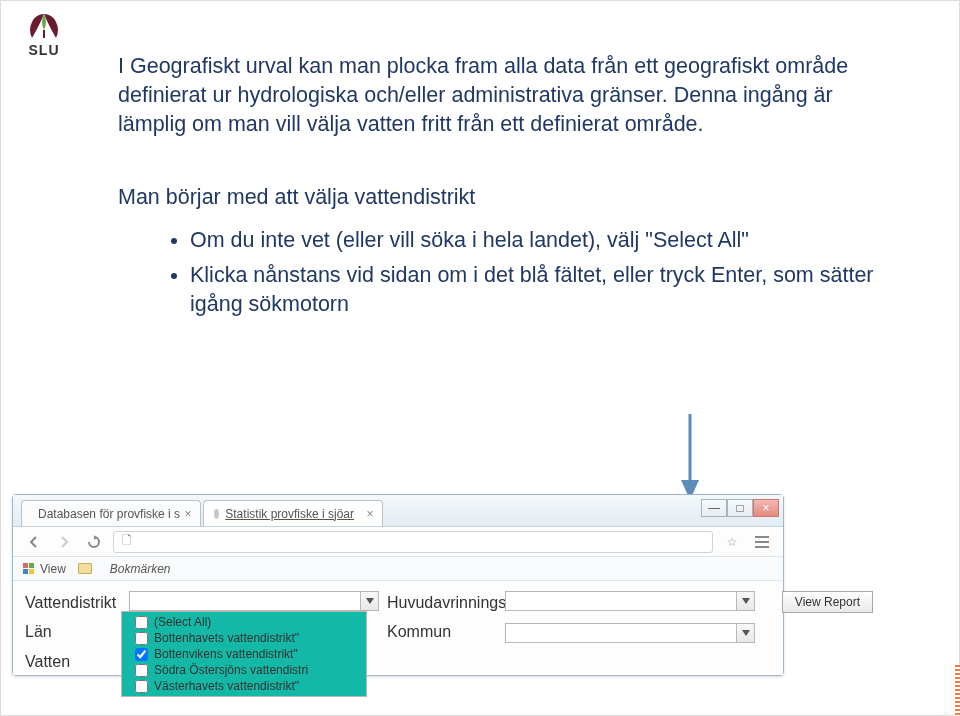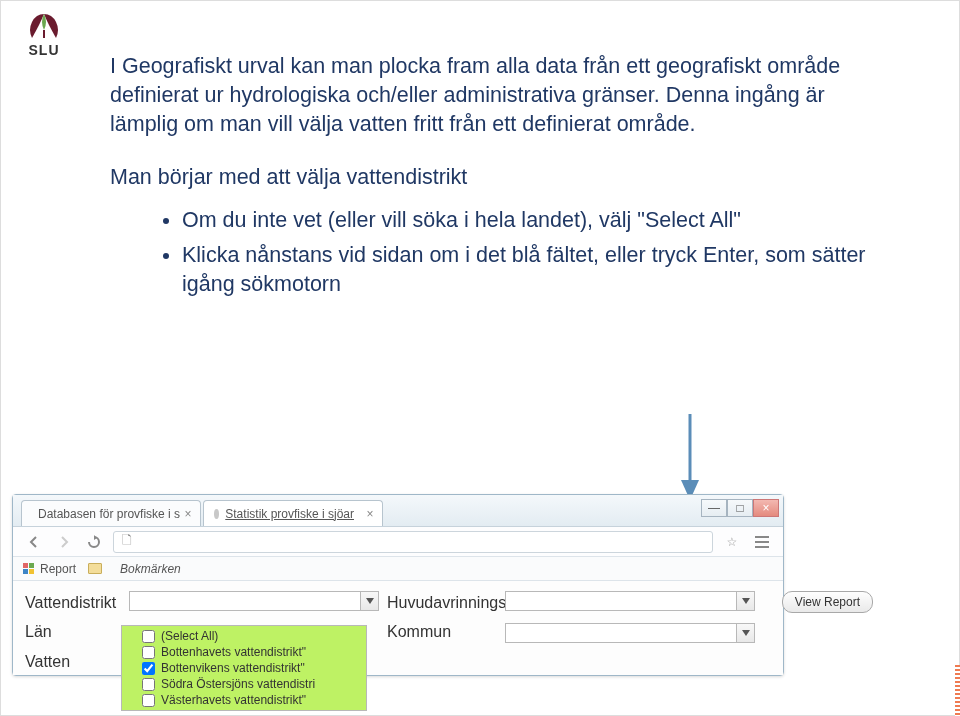--- a/index.html
+++ b/index.html
@@ -24,27 +24,27 @@
   .logo-text {
     font-size: 14px;
     font-weight: bold;
     letter-spacing: 1px;
     color: #333;
     margin-top: 2px;
   }
   .slide-text {
     position: absolute;
     top: 52px;
-    left: 110px;
+    left: 118px;
     width: 760px;
     color: #203864;
     font-size: 21.5px;
     line-height: 1.35;
   }
-  .slide-text .p2 { margin-top: 24px; }
+  .slide-text .p2 { margin-top: 44px; }
   .bullets { margin-top: 14px; margin-left: 28px; list-style: disc; }
   .bullets li { margin-bottom: 6px; margin-left: 44px; }
   .arrow {
     position: absolute;
     top: 412px;
     left: 678px;
   }
   .chrome {
     position: absolute;
     top: 494px;
@@ -152,32 +152,32 @@
     position: relative;
   }
   .combo .drop {
     position:absolute; right:0; top:0; width:18px; height:100%;
     border-left:1px solid #b8b8b8;
     background: linear-gradient(#f8f8f8,#e8e8e8);
     display:flex; align-items:center; justify-content:center;
   }
   .view-btn {
     height: 22px;
-    border:1px solid #a8a8a8; border-radius:10px;
+    border:1px solid #a8a8a8; border-radius:0;
     background: linear-gradient(#fefefe,#e9e9e9);
     padding: 0 12px; font-size:12px; color:#333;
     display:inline-flex; align-items:center; white-space:nowrap;
   }
   .dd-panel {
     position: absolute;
-    top: 44px; left: 108px;
+    top: 30px; left: 108px;
     width: 246px;
-    border:1px solid #b8b8b8; background:#bef264;
+    border:1px solid #b8b8b8; background:#14b8a6;
     font-size: 12px;
-    padding: 2px 14px;
+    padding: 2px 7px;
     max-height: 136px; overflow: hidden;
   }
   .dd-panel .opt {
     display:flex; align-items:center; gap:6px;
     padding: 1px 6px; color:#333;
     white-space:nowrap;
   }
   .dd-panel input[type=checkbox]{ width:13px; height:13px; }
   .content .row2 { padding-top: 10px; }
   .content .row3 { padding-top: 10px; }
@@ -265,21 +265,21 @@
   </div>
 
   <div class="bookbar">
     <div class="apps">
       <span class="sq">
         <span style="background:#e06666"></span>
           <span style="background:#6aa84f"></span>
         <span style="background:#3d85c6"></span>
           <span style="background:#f1c232"></span>
       </span>
-      <span>Report</span>
+      <span>View</span>
     </div>
     <div class="folder">
       <span class="folder-icon"></span>
       <span>Bokmärken</span>
     </div>
   </div>
 
   <div class="content">
 
     <div class="fld-label">Vattendistrikt</div>

